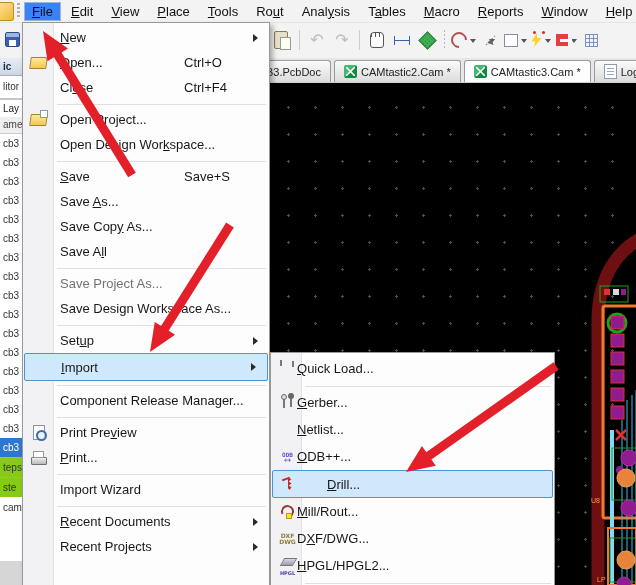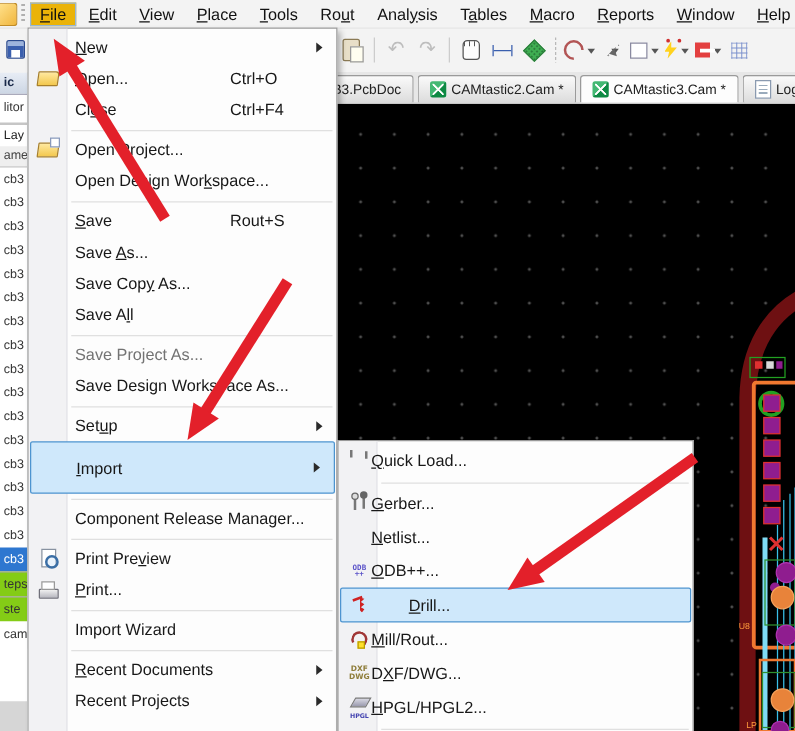--- a/index.html
+++ b/index.html
@@ -10,21 +10,21 @@
   
   .menubar{position:absolute;left:0;top:0;width:636px;height:22px;background:#f3f3f3;z-index:3;
            border-bottom:1px solid #e6e6e6;display:flex;align-items:center;}
   .mb-fragment{position:absolute;left:0;top:2px;width:13px;height:17px;
                background:linear-gradient(135deg,#ffe08a,#f0b63e);border:1px solid #c08c28;border-left:none;
                border-radius:0 3px 3px 0;}
   .mb-grip{position:absolute;left:17px;top:3px;width:3px;height:16px;
            background:repeating-linear-gradient(#b0b0b0 0 2px,transparent 2px 4px);}
   .mb-items{display:flex;margin-left:24px;gap:2px;}
   .mb-item{padding:2px 8px;font-size:13px;color:#111;white-space:nowrap;}
-  .mb-item.active{padding:1px 7px;border:1px solid #98b8d8;background:#eab308;}
+  .mb-item.active{padding:1px 7px;border:1px solid #98b8d8;background:#3b82f6;}
 
   
   .toolbar{position:absolute;left:0;top:22px;width:636px;height:36px;background:#f3f3f3;z-index:1;
            border-bottom:1px solid #dcdcdc;}
   .tb-save{position:absolute;left:4px;top:9px;width:16px;height:16px;}
   .icon-floppy{position:relative;display:inline-block;}
   .icon-floppy::before{content:"";position:absolute;left:1px;top:1px;width:13px;height:13px;border-radius:2px;
       background:linear-gradient(#9db4dd 0 4px,#3a5fae 4px);border:1px solid #2a4a8e;}
   .icon-floppy::after{content:"";position:absolute;left:5px;bottom:1px;width:7px;height:6px;background:#fff;}
   .tb-icons{position:absolute;left:271px;top:5px;display:flex;align-items:center;gap:3px;height:26px;}
@@ -105,21 +105,21 @@
         border-right:1px solid #e4e4e8;}
   .file-menu{left:22px;top:22px;width:246px;height:600px;z-index:10;}
   .import-submenu{left:270px;top:352px;width:283px;height:300px;z-index:11;}
   .mi{position:relative;display:flex;align-items:center;font-size:13px;color:#181818;padding-left:37px;}
   .file-menu .mi{height:25px;}
   .import-submenu .mi{height:27px;padding-left:26px;}
   .mi.sep{height:7px !important;padding:0;}
   .mi.sep::after{content:"";position:absolute;left:34px;right:3px;top:50%;height:1px;background:#e0e0e0;}
   .mi.disabled{color:#737373;}
   .mi.hl{background:#cfe8fb;border:1px solid #4d94d0;border-radius:2px;margin:0 1px;box-sizing:border-box;}
-  .file-menu .mi.hl{height:42px;padding-left:36px;}
+  .file-menu .mi.hl{height:28px;padding-left:36px;}
   .import-submenu .mi.hl{height:28px;padding-left:54px;}
   .mi-shortcut{position:absolute;left:161px;}
   .mi-arrow{position:absolute;right:7px;width:0;height:0;border:4px solid transparent;border-left:5px solid #2a2a2a;}
   .mi-icon{position:absolute;left:5px;width:21px;height:21px;display:flex;align-items:center;justify-content:center;}
   .import-submenu .mi-icon{left:6px;}
 
   
   [data-name="open-folder-icon"]::before,[data-name="open-project-folder-icon"]::before{content:"";width:15px;height:10px;
       background:linear-gradient(#ffe9a0,#f3c84e);border:1px solid #a8802a;border-radius:1px 3px 1px 1px;transform:skewX(-8deg);}
   [data-name="open-project-folder-icon"]::after{content:"";position:absolute;right:1px;top:1px;width:6px;height:6px;
@@ -425,21 +425,21 @@
       <div class="mi sep" data-name="file-menu-item">
 
         <span class="mi-label" data-name="menu-item-label"></span>
         <span class="mi-shortcut" data-name="menu-item-shortcut"></span>
 
       </div>
 
       <div class="mi" data-name="file-menu-item-save">
         <span class="mi-icon" data-name="save-floppy-icon"></span>
         <span class="mi-label" data-name="menu-item-label"><u>S</u>ave</span>
-        <span class="mi-shortcut" data-name="menu-item-shortcut">Rout+S</span>
+        <span class="mi-shortcut" data-name="menu-item-shortcut">Save+S</span>
 
       </div>
 
       <div class="mi" data-name="file-menu-item-save-as">
 
         <span class="mi-label" data-name="menu-item-label">Save <u>A</u>s...</span>
         <span class="mi-shortcut" data-name="menu-item-shortcut"></span>
 
       </div>
 

